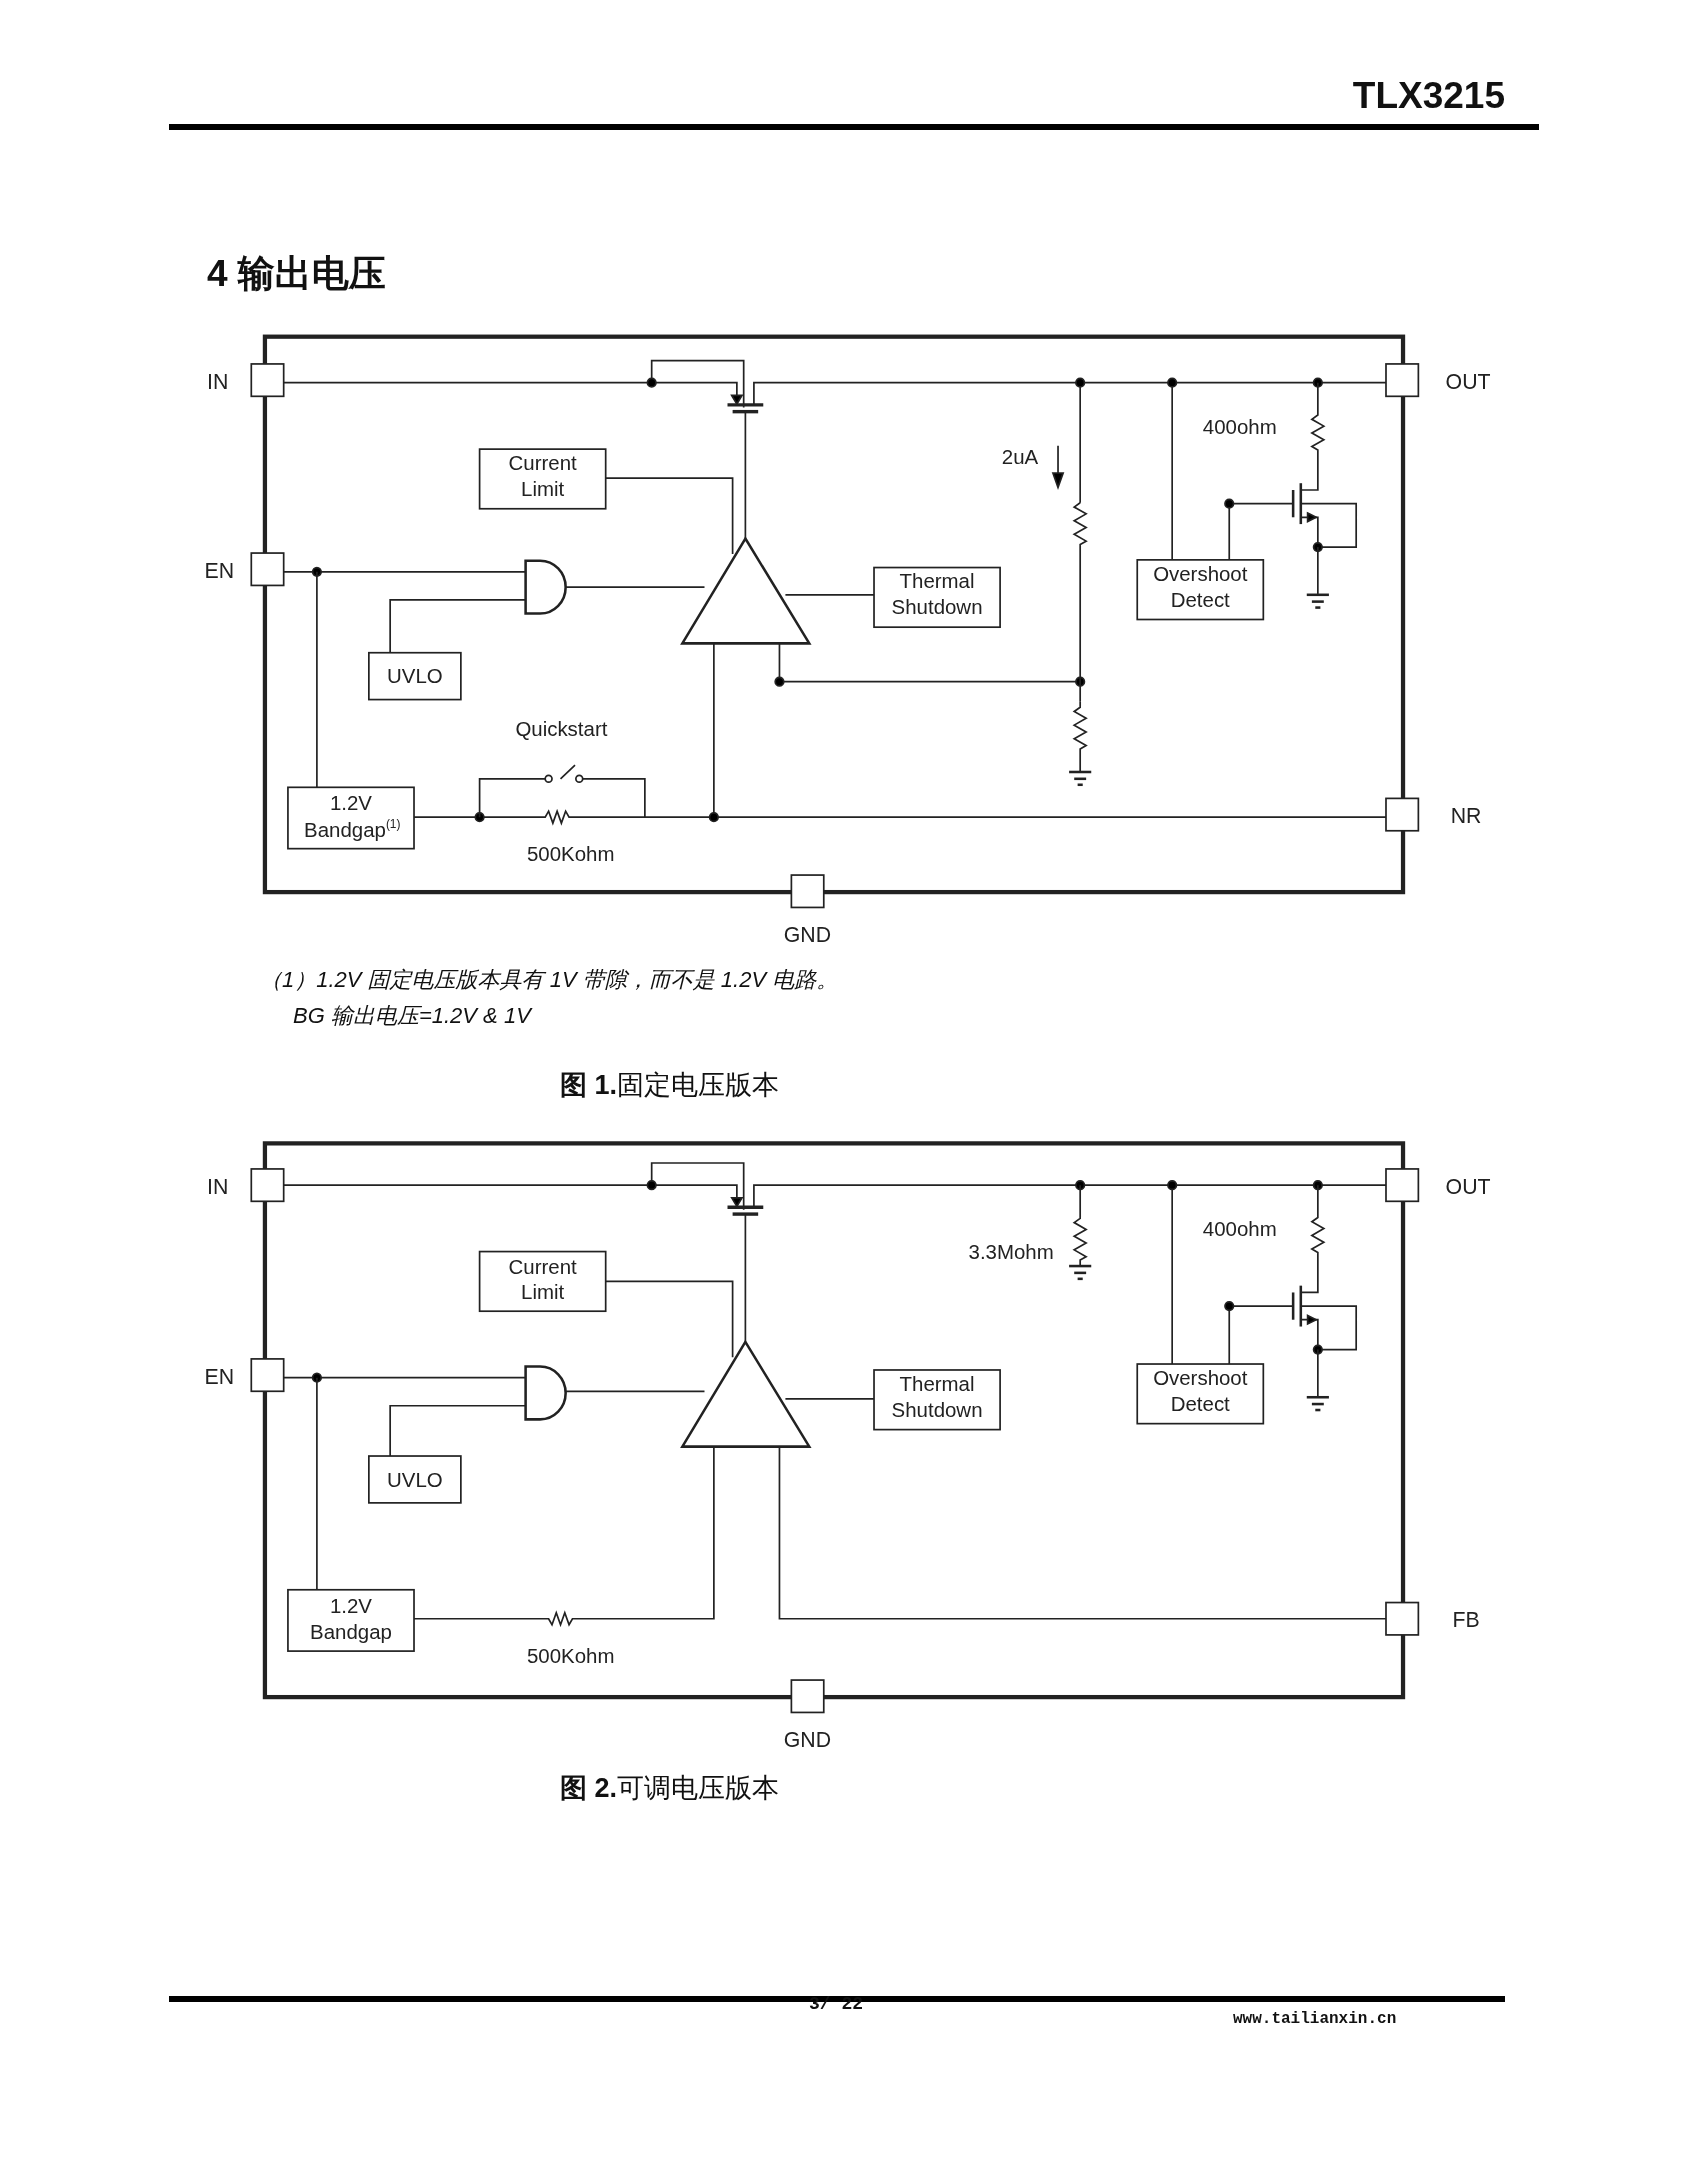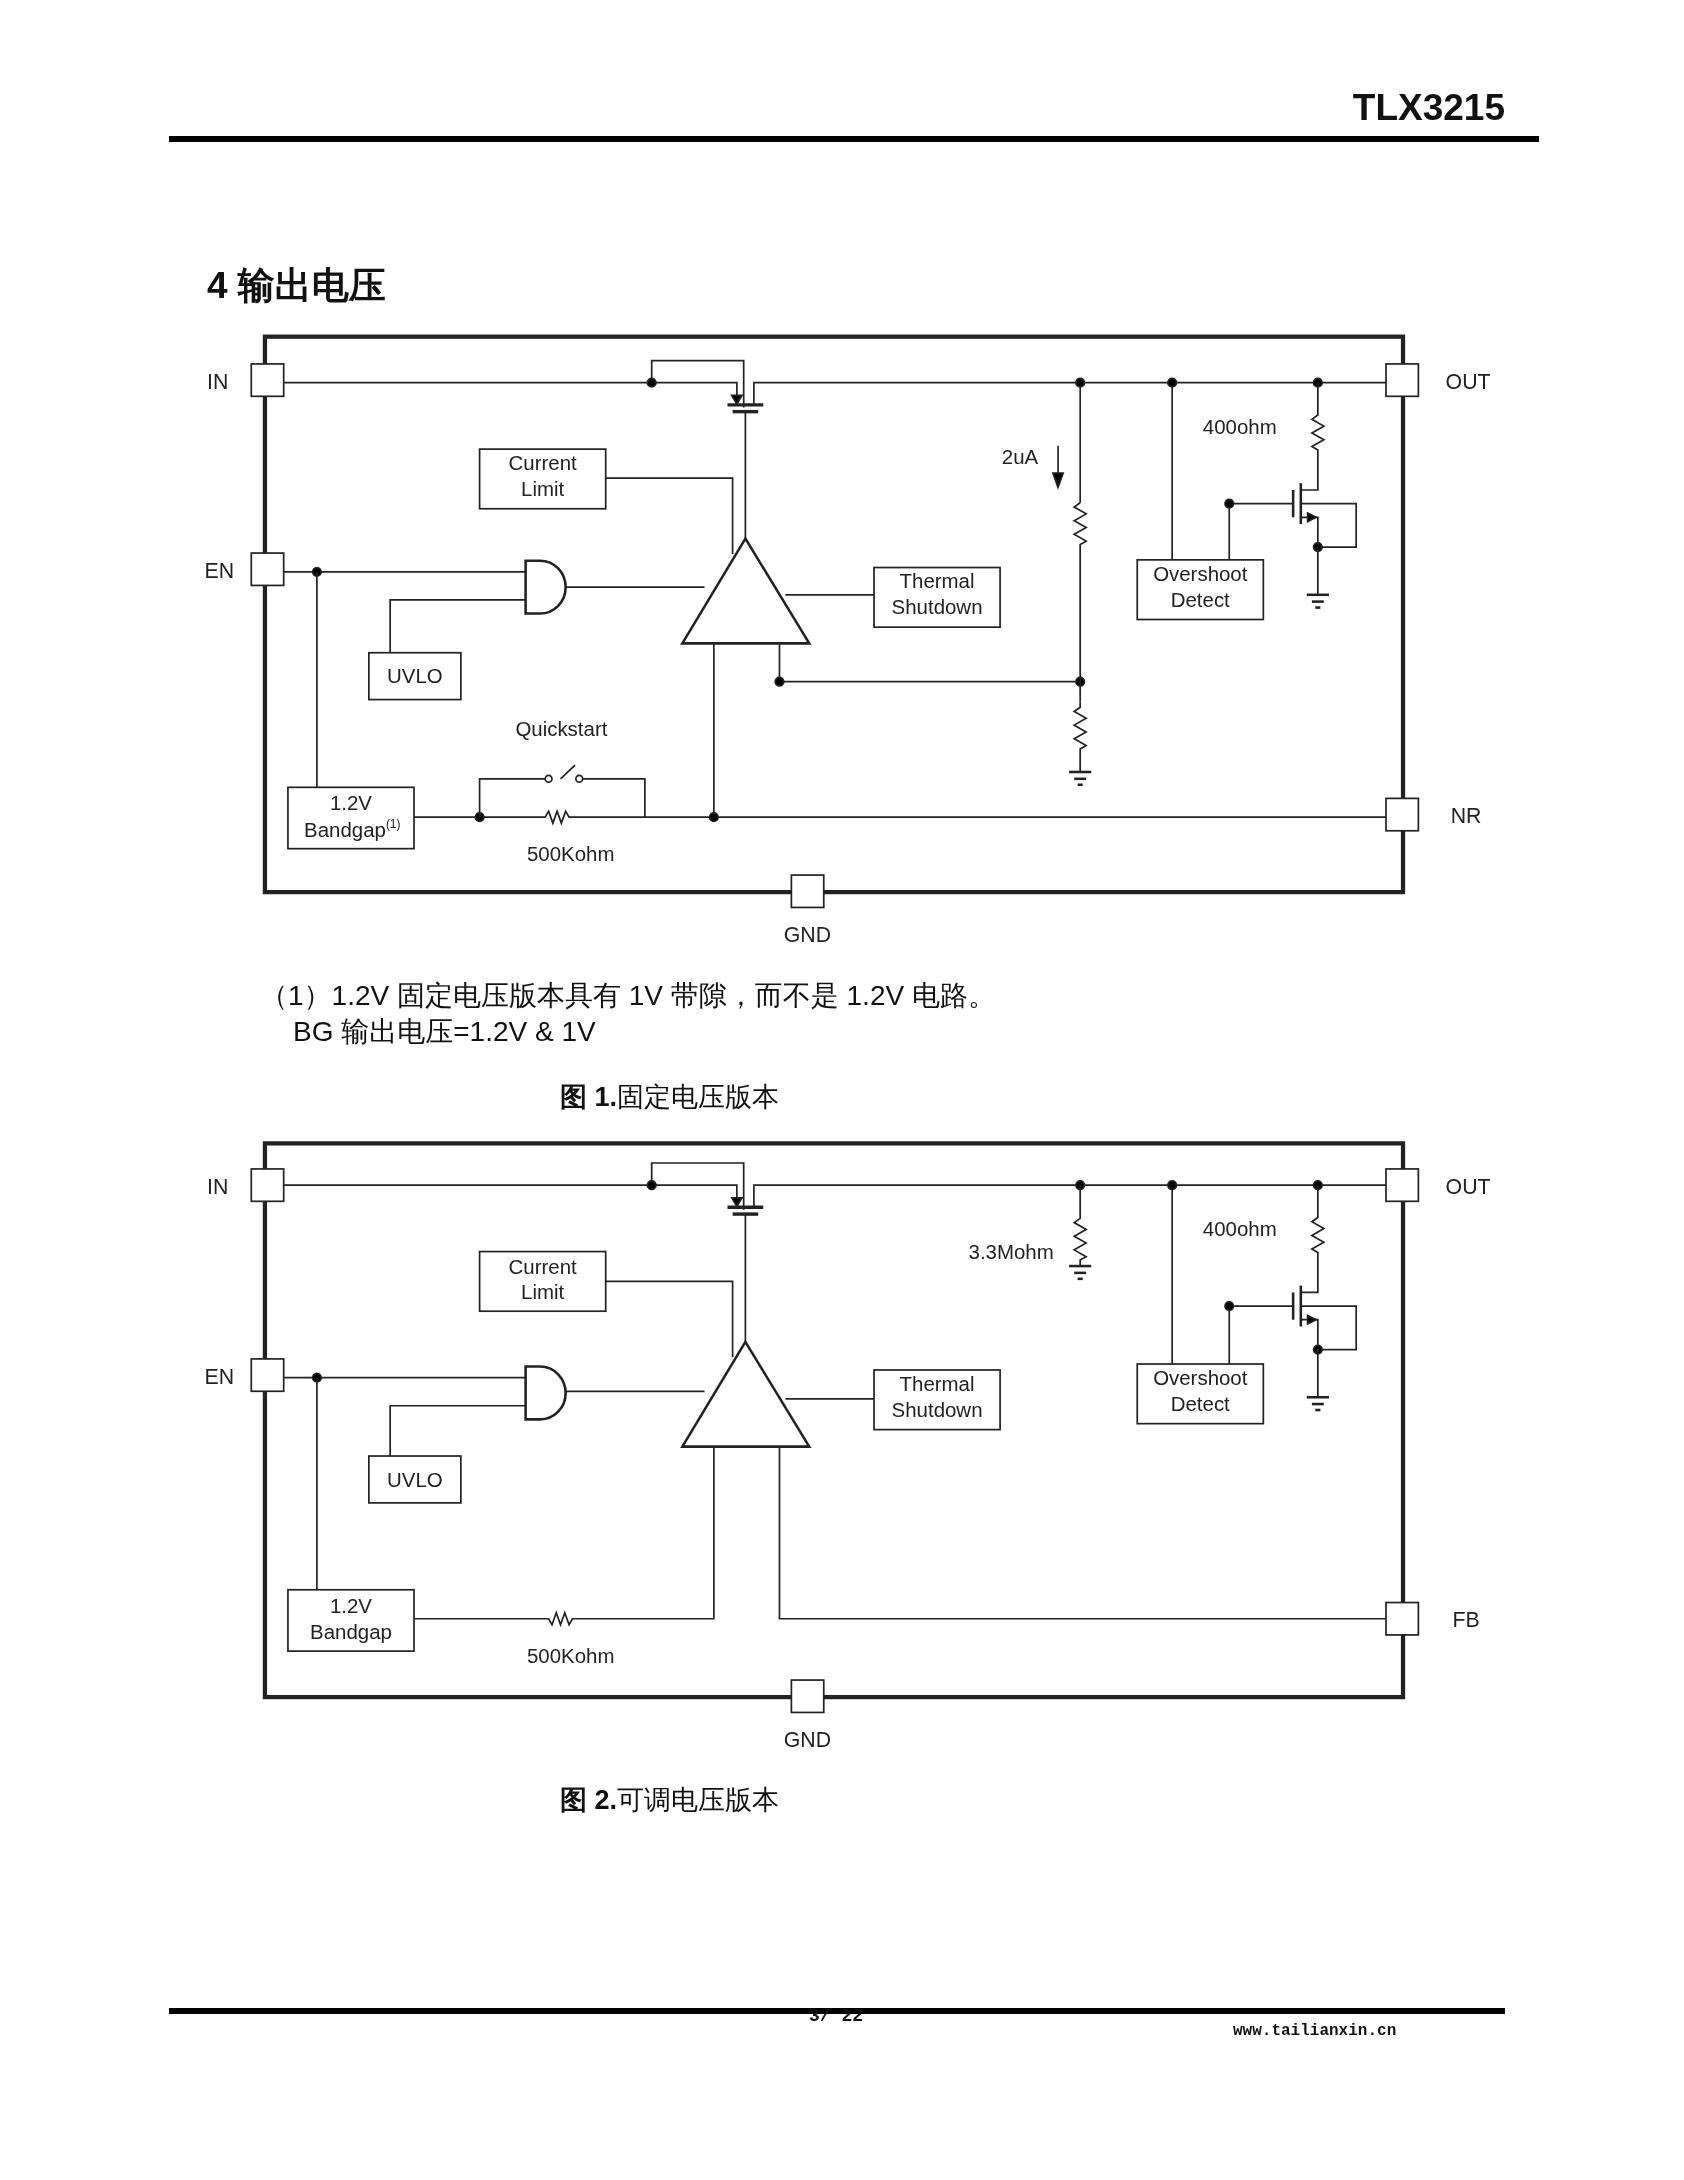--- a/index.html
+++ b/index.html
@@ -1,24 +1,24 @@
 <!DOCTYPE html>
 <html style="font-size:13.6px"><head>
 <meta charset="utf-8">
 <style>
   html,body{margin:0;padding:0;background:#ffffff;}
   body{width:1685px;height:2181px;position:relative;overflow:hidden;font-family:"Liberation Sans","DejaVu Sans",sans-serif;color:#111;}
-  .abs{position:absolute;margin-top:12px;}
+  .abs{position:absolute;}
   #header-title{left:1312px;top:75px;width:193px;text-align:right;font-size:37px;font-weight:bold;letter-spacing:0px;}
   #header-rule{left:169px;top:124px;width:1370px;height:6px;background:#000;}
   #section-title{left:207px;top:249px;font-size:37px;font-weight:bold;}
   #section-title .num{font-weight:bold;}
   svg.diagram{position:absolute;left:0;}
   svg text{font-family:"Liberation Sans","DejaVu Sans",sans-serif;fill:#222;}
-  .note{font-size:28px;}
+  .note{font-size:22px;font-style:italic;}
   #note-1{left:260px;top:965px;}
   #note-2{left:293px;top:1001px;}
   .caption{font-size:27px;width:1339px;text-align:center;left:0;}
   .caption b{font-weight:bold;}
   #caption-1{top:1067px;}
   #caption-2{top:1770px;}
   #footer-rule{left:169px;top:1996px;width:1336px;height:6px;background:#000;}
   #footer-page{left:809px;top:1994px;font-size:18px;font-weight:bold;font-family:"Liberation Mono","DejaVu Sans Mono",monospace;}
   #footer-site{left:1233px;top:2010px;font-size:16px;font-weight:bold;font-family:"Liberation Mono","DejaVu Sans Mono",monospace;}
 </style>

